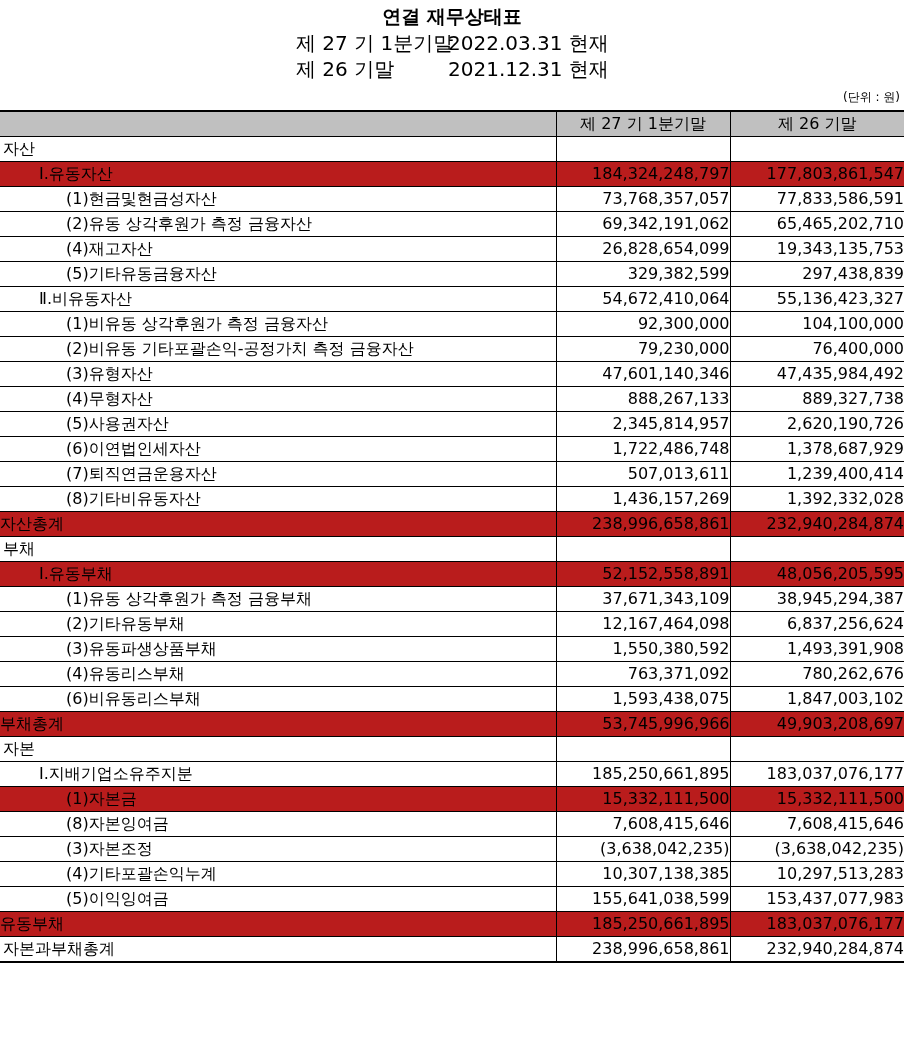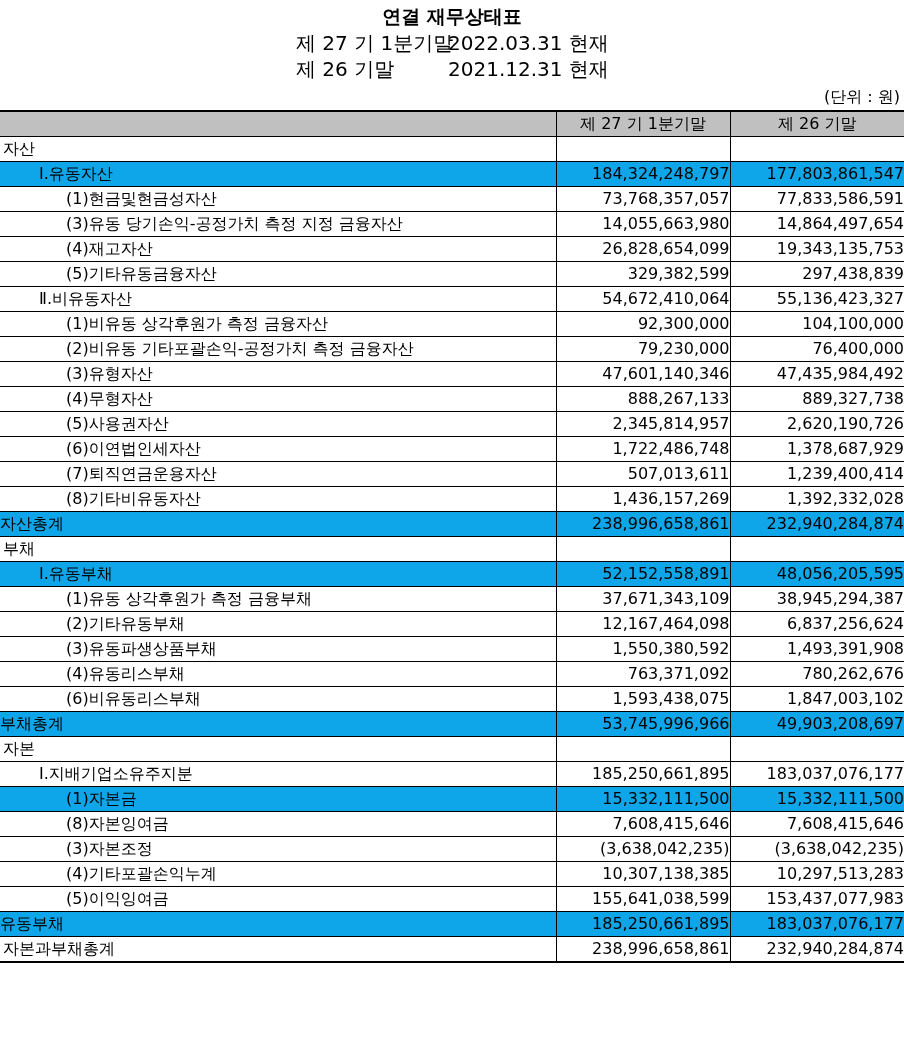--- a/index.html
+++ b/index.html
@@ -47,21 +47,21 @@
     text-align: left;
     width: 152px;
   }
   .period-line .dt {
     display: inline-block;
     text-align: left;
     width: 160px;
   }
   .unit-line {
     text-align: right;
-    font-size: 16px;
+    font-size: 12px;
     line-height: 20px;
     padding-right: 4px;
     padding-top: 5px;
     white-space: pre;
   }
 
   
   table.bs {
     border-collapse: collapse;
     table-layout: fixed;
@@ -104,21 +104,21 @@
   td.lv0 .txt { padding-left: 3px; }
   td.lv1 .txt { padding-left: 39px; }
   td.lv2 .txt { padding-left: 66px; }
   td.lvt .txt { }
 
   td.val {
     text-align: right;
     padding-right: 5px;
   }
 
-  tr.hl td { background: #0ea5e9; }
+  tr.hl td { background: #b91c1c; }
 </style>
 </head>
 <body>
 
 <div class="page">
 
   <div class="doc-title">연결 재무상태표</div>
 
   <div class="period-lines">
     <div class="period-line"><span class="lbl">제 27 기 1분기말</span><span class="dt">2022.03.31 현재</span></div>
@@ -150,23 +150,23 @@
           <td class="label lv1"><span class="txt">Ⅰ.유동자산</span></td>
           <td class="val">184,324,248,797</td>
           <td class="val">177,803,861,547</td>
         </tr>
         <tr>
           <td class="label lv2"><span class="txt">(1)현금및현금성자산</span></td>
           <td class="val">73,768,357,057</td>
           <td class="val">77,833,586,591</td>
         </tr>
         <tr>
-          <td class="label lv2"><span class="txt">(3)유동 당기손익-공정가치 측정 지정 금융자산</span></td>
-          <td class="val">14,055,663,980</td>
-          <td class="val">14,864,497,654</td>
+          <td class="label lv2"><span class="txt">(2)유동 상각후원가 측정 금융자산</span></td>
+          <td class="val">69,342,191,062</td>
+          <td class="val">65,465,202,710</td>
         </tr>
         <tr>
           <td class="label lv2"><span class="txt">(4)재고자산</span></td>
           <td class="val">26,828,654,099</td>
           <td class="val">19,343,135,753</td>
         </tr>
         <tr>
           <td class="label lv2"><span class="txt">(5)기타유동금융자산</span></td>
           <td class="val">329,382,599</td>
           <td class="val">297,438,839</td>

